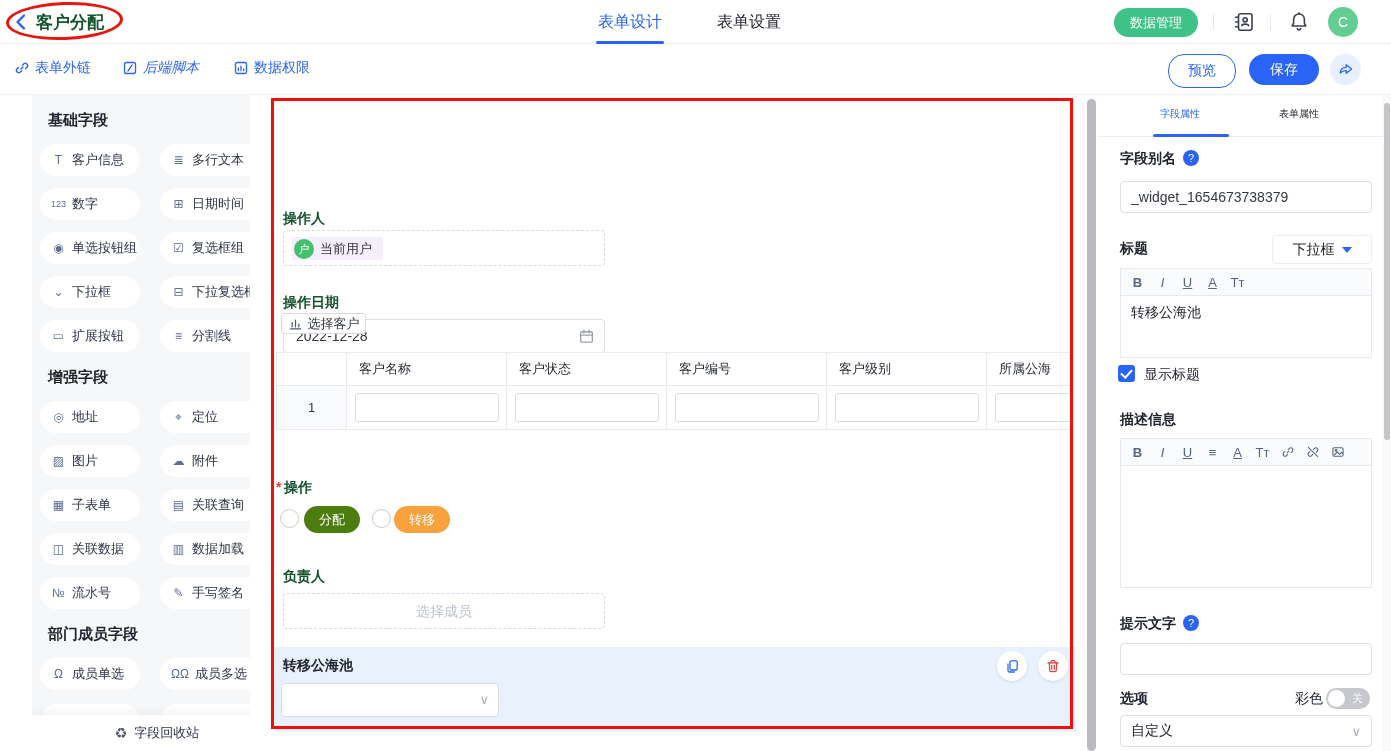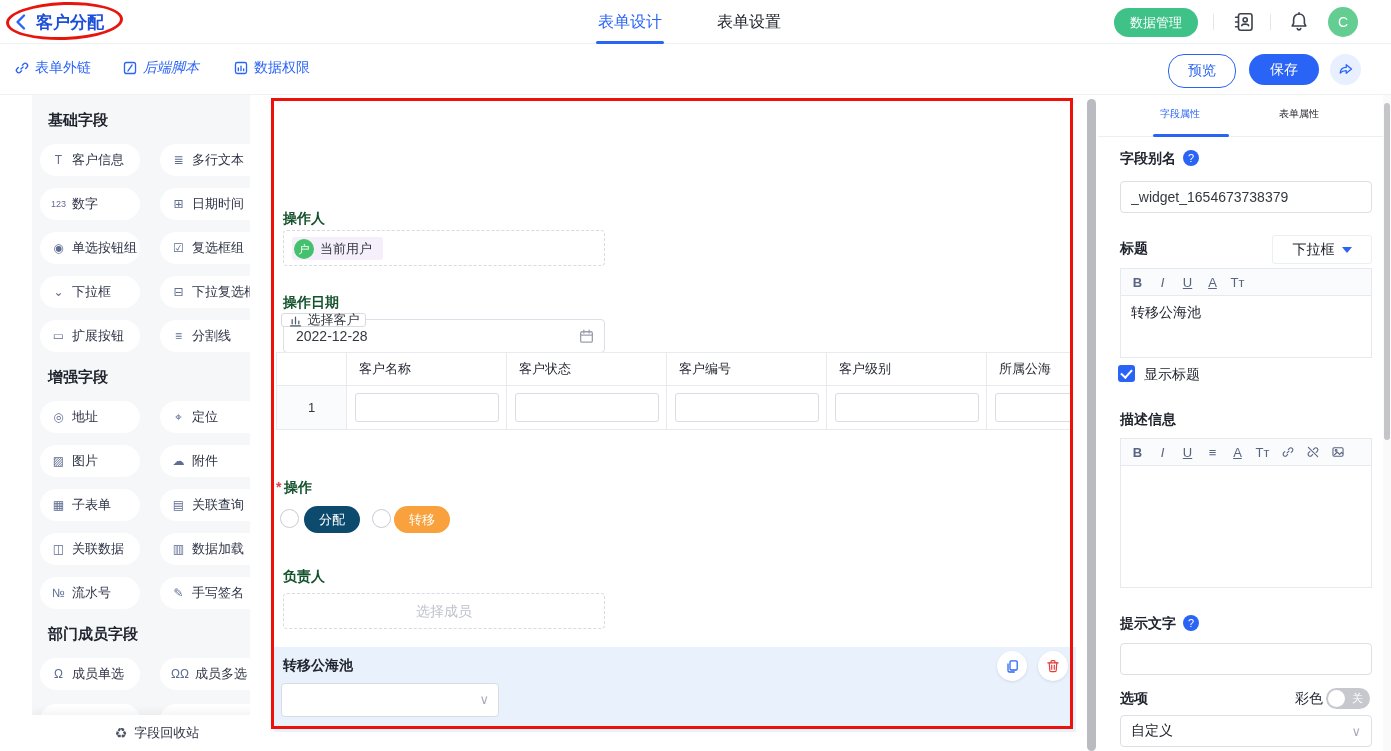--- a/index.html
+++ b/index.html
@@ -7,21 +7,21 @@
   #app {
     position:relative; width:1391px; height:751px; overflow:hidden;
     background:#fff; color:#1f2329;
     font-family:"Liberation Sans","DejaVu Sans",sans-serif; font-size:14px;
   }
   svg { display:block; }
 
   
   .top-header { position:absolute; left:0; top:0; width:1391px; height:44px; background:#fff; border-bottom:1px solid #f0f1f3; z-index:30; }
   .back-btn { position:absolute; left:12px; top:12px; width:20px; height:20px; cursor:pointer; }
-  .page-title { position:absolute; left:36px; top:11px; font-size:17px; font-weight:600; color:#1d4ed8; }
+  .page-title { position:absolute; left:36px; top:11px; font-size:17px; font-weight:600; color:#14532d; }
   .annotation-circle { position:absolute; left:6px; top:2px; width:117px; height:38px; border:3px solid #e8150d; border-radius:50%; transform:rotate(-2deg); pointer-events:none; z-index:40; }
   .hdr-tab { position:absolute; top:0; height:43px; line-height:43px; font-size:16px; cursor:pointer; }
   .hdr-tab.t1 { left:598px; color:#2a64f6; }
   .hdr-tab.t2 { left:717px; color:#23262e; }
   .hdr-underline { position:absolute; left:596px; top:41px; width:68px; height:3px; background:#2a64f6; border-radius:2px; }
   .btn-data-manage { position:absolute; left:1114px; top:8px; width:84px; height:29px; border:none; border-radius:15px; background:#3fc287; color:#fff; font-size:13px; cursor:pointer; font-family:inherit; }
   .vdiv { position:absolute; top:14px; width:1px; height:16px; background:#e4e6e9; }
   .hdr-icon { position:absolute; top:10px; width:24px; height:24px; cursor:pointer; }
   .avatar { position:absolute; left:1328px; top:7px; width:30px; height:30px; border-radius:50%; background:#63cd92; color:#fff; font-size:14px; line-height:30px; text-align:center; cursor:pointer; }
 
@@ -53,21 +53,21 @@
   .annotation-rect { position:absolute; left:21px; top:3px; width:802px; height:631px; border:3px solid #ef100a; pointer-events:none; z-index:20; }
   .fld-label { position:absolute; font-size:14px; font-weight:600; color:#14532d; }
   .req { position:absolute; font-size:14px; font-weight:600; color:#e23c3c; }
   .box-dashed { position:absolute; left:33px; width:322px; height:36px; border:1px dashed #d8dadf; border-radius:4px; background:#fff; }
   .tag-user { position:absolute; left:8px; top:6px; height:23px; background:#f5eefb; border-radius:3px; display:flex; align-items:center; gap:6px; padding:0 11px 0 2px; }
   .tag-avatar { width:20px; height:20px; border-radius:50%; background:#44c16d; color:#fff; font-size:11px; line-height:20px; text-align:center; }
   .tag-label { font-size:13px; color:#33383f; }
   .input-box { position:absolute; left:33px; width:322px; height:34px; border:1px solid #dcdfe6; border-radius:4px; background:#fff; }
   .input-box .val { position:absolute; left:12px; top:8px; font-size:14px; color:#33383f; }
   .input-box .cal { position:absolute; right:9px; top:8px; }
-  .btn-select-customer { position:absolute; left:31px; top:218px; width:85px; height:14px; background:#fff; border:1px solid #d8dadf; border-radius:3px; display:flex; align-items:center; justify-content:center; gap:5px; font-size:13px; color:#33383f; cursor:pointer; font-family:inherit; }
+  .btn-select-customer { position:absolute; left:31px; top:218px; width:85px; height:21px; background:#fff; border:1px solid #d8dadf; border-radius:3px; display:flex; align-items:center; justify-content:center; gap:5px; font-size:13px; color:#33383f; cursor:pointer; font-family:inherit; }
   .cust-table { position:absolute; left:26px; top:257px; width:794px; height:80px; overflow:hidden; }
   .ct-head { display:flex; height:34px; border-top:1px solid #e8eaed; border-bottom:1px solid #e8eaed; background:#fff; }
   .ct-hcell { width:160px; flex:none; border-left:1px solid #e8eaed; display:flex; align-items:center; padding-left:12px; font-size:13px; color:#262b33; }
   .ct-hcell.num { width:70px; padding-left:0; }
   .ct-row { display:flex; height:44px; border-bottom:1px solid #e8eaed; }
   .ct-cell { width:160px; flex:none; border-left:1px solid #e8eaed; position:relative; background:#fff; }
   .ct-cell.num { width:70px; background:#fafbfc; display:flex; align-items:center; justify-content:center; font-size:13px; color:#33383f; }
   .ct-input { position:absolute; left:8px; top:7px; width:144px; height:29px; border:1px solid #d9dce1; border-radius:3px; background:#fff; font-family:inherit; font-size:13px; padding:0 8px; }
   .radio { position:absolute; top:414px; width:19px; height:19px; border:1px solid #c9ccd2; border-radius:50%; background:#fff; cursor:pointer; }
   .radio.r1 { left:30px; } .radio.r2 { left:122px; }
@@ -343,21 +343,21 @@
           </div>
           <div class="ct-cell">
             <input class="ct-input" style="">
           </div>
         </div>
     </div>
 
     <span class="req" style="left:26px; top:384px;">*</span>
     <span class="fld-label" style="left:34px; top:384px;">操作</span>
     <div class="radio r1"></div>
-    <div class="opt-pill p1" style="background: #0c4a6e;">分配</div>
+    <div class="opt-pill p1" style="background: #4d7c0f;">分配</div>
     <div class="radio r2"></div>
     <div class="opt-pill p2" style="background: rgb(249, 162, 61);">转移</div>
 
     <span class="fld-label" style="left:33px; top:473px;">负责人</span>
     <div class="box-dashed" style="top:498px;">
       <span class="placeholder-center">选择成员</span>
     </div>
 
     <div class="pool" style="background: rgb(233, 241, 252);">
       <span class="pool-label">转移公海池</span>

